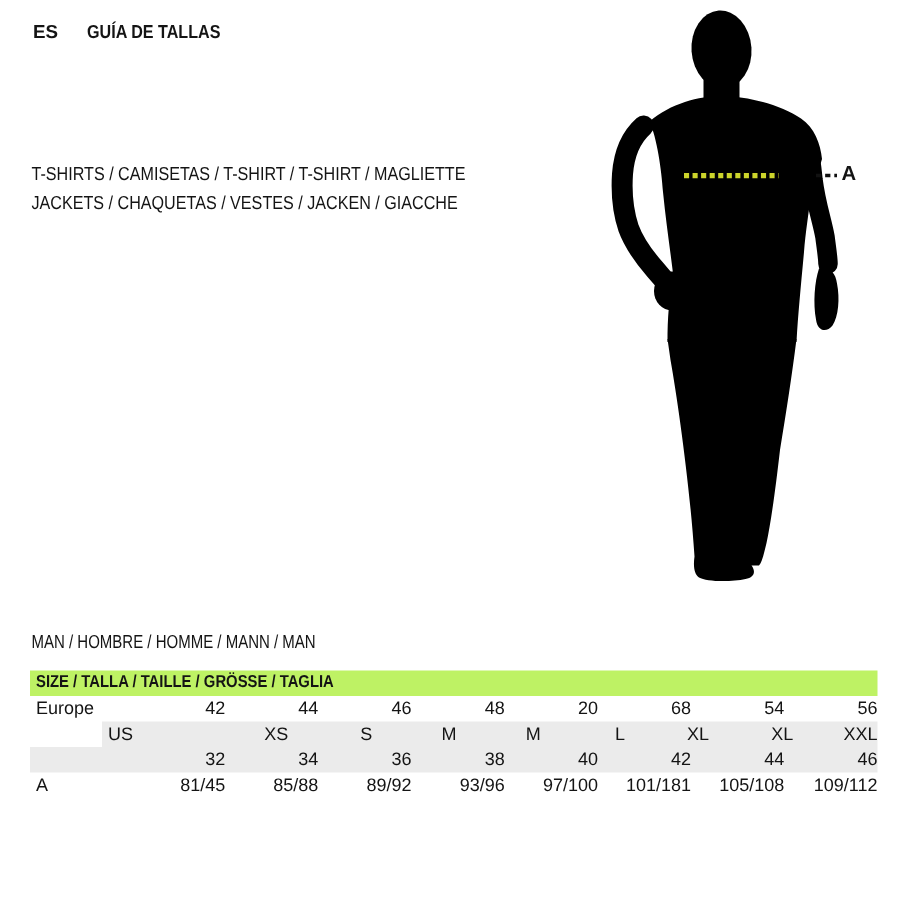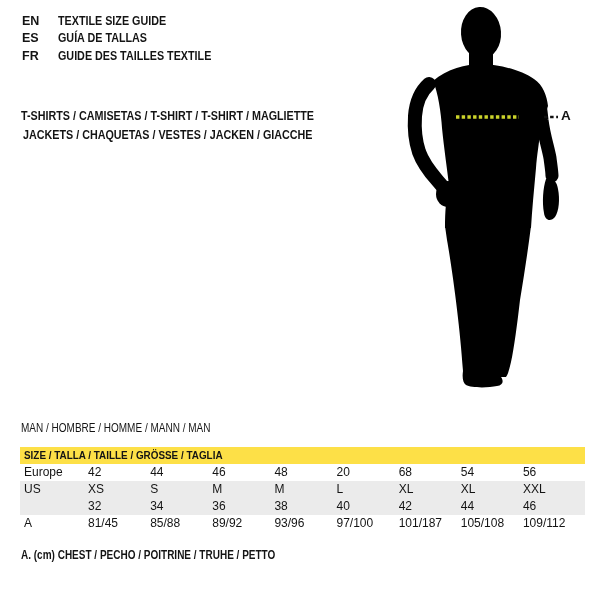--- a/index.html
+++ b/index.html
@@ -9,56 +9,48 @@
   }
   .cond{display:inline-block;transform:scaleX(.86);transform-origin:0 50%;white-space:nowrap;}
   .cond2{display:inline-block;transform:scaleX(.8);transform-origin:0 50%;white-space:nowrap;}
 
   
   .lang{position:absolute;left:22px;top:12px;}
   .lang-row{display:flex;height:17.6px;align-items:center;font-weight:700;font-size:12.5px;}
   .lang-code{width:36px;}
 
   
-  .cats{position:absolute;left:21px;top:107px;font-weight:700;font-size:12.5px;line-height:18.5px;text-align:center;}
+  .cats{position:absolute;left:21px;top:107px;font-weight:400;font-size:12.5px;line-height:18.5px;}
 
   
   .figure{position:absolute;left:0;top:0;}
   .measure-label{position:absolute;left:561px;top:108px;font-weight:700;font-size:13.5px;}
 
   
   .section-title{position:absolute;left:21px;top:421px;font-weight:400;font-size:12.5px;}
 
   
   .size-table{position:absolute;left:20px;top:447px;width:565px;font-size:12px;}
   .tbl-header{height:17px;line-height:17px;font-weight:700;font-size:11.5px;padding-left:4px;box-sizing:border-box;}
   .t-row{display:flex;height:17px;line-height:17px;}
   .t-label{width:68px;padding-left:4px;box-sizing:border-box;text-align:left;}
-  .t-cell{flex:1;text-align:left;}
+  .t-cell{flex:1;text-align:right;}
 
   
   .footnote{position:absolute;left:21px;top:548px;font-weight:700;font-size:12.5px;}
 </style>
 </head>
 <body>
 
 <div class="canvas">
 
   <div class="lang">
     <div class="lang-row">
-      <span class="lang-code">EN</span>
-      <span class="cond">TEXTILE SIZE GUIDE</span>
-    </div>
-    <div class="lang-row">
       <span class="lang-code">ES</span>
       <span class="cond">GUÍA DE TALLAS</span>
-    </div>
-    <div class="lang-row">
-      <span class="lang-code">FR</span>
-      <span class="cond">GUIDE DES TAILLES TEXTILE</span>
     </div>
   </div>
 
   <div class="cats">
     <div><span class="cond">T-SHIRTS / CAMISETAS / T-SHIRT / T-SHIRT / MAGLIETTE</span></div>
     <div><span class="cond">JACKETS / CHAQUETAS / VESTES / JACKEN / GIACCHE</span></div>
   </div>
 
   <svg class="figure" width="600" height="600" viewBox="0 0 600 600">
     <g fill="#000000">
@@ -93,37 +85,37 @@
     <line x1="456" y1="117" x2="519" y2="117" stroke-width="3.5" stroke-dasharray="3.4 2.3" stroke="#ccd42b"></line>
     <line x1="544" y1="117" x2="558" y2="117" stroke-width="2.4" stroke-dasharray="3.5 2.6" stroke="#111111"></line>
   </svg>
   <span class="measure-label">A</span>
 
   <div class="section-title">
     <span class="cond2">MAN / HOMBRE / HOMME / MANN / MAN</span>
   </div>
 
   <div class="size-table">
-    <div class="tbl-header" style="background-color: #fde047;">
+    <div class="tbl-header" style="background-color: #bef264;">
       <span class="cond">SIZE / TALLA / TAILLE / GRÖSSE / TAGLIA</span>
     </div>
 
     <div class="t-row">
       <div class="t-label">Europe</div>
       <div class="t-cell">42</div>
       <div class="t-cell">44</div>
       <div class="t-cell">46</div>
       <div class="t-cell">48</div>
       <div class="t-cell">20</div>
       <div class="t-cell">68</div>
       <div class="t-cell">54</div>
       <div class="t-cell">56</div>
     </div>
 
-    <div class="t-row" style="background-color: rgb(235, 235, 235);">
+    <div class="t-row" style="background-color: rgb(235, 235, 235); margin-left: 48px;">
       <div class="t-label">US</div>
       <div class="t-cell">XS</div>
       <div class="t-cell">S</div>
       <div class="t-cell">M</div>
       <div class="t-cell">M</div>
       <div class="t-cell">L</div>
       <div class="t-cell">XL</div>
       <div class="t-cell">XL</div>
       <div class="t-cell">XXL</div>
     </div>
@@ -140,23 +132,20 @@
       <div class="t-cell">46</div>
     </div>
 
     <div class="t-row">
       <div class="t-label">A</div>
       <div class="t-cell">81/45</div>
       <div class="t-cell">85/88</div>
       <div class="t-cell">89/92</div>
       <div class="t-cell">93/96</div>
       <div class="t-cell">97/100</div>
-      <div class="t-cell">101/187</div>
+      <div class="t-cell">101/181</div>
       <div class="t-cell">105/108</div>
       <div class="t-cell">109/112</div>
     </div>
   </div>
 
-  <div class="footnote">
-    <span class="cond2">A. (cm) CHEST / PECHO / POITRINE / TRUHE / PETTO</span>
-  </div>
 
 </div>
 
 </body></html>

